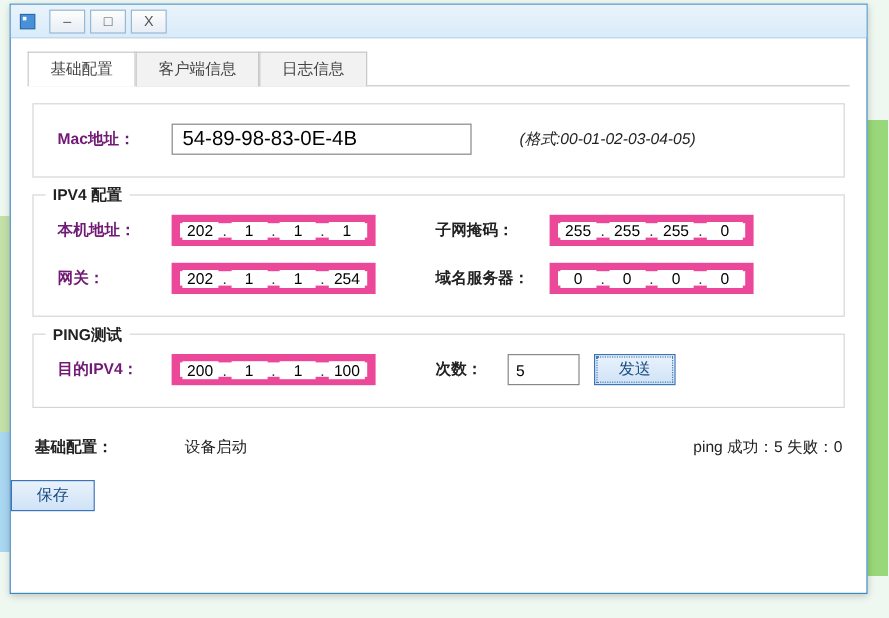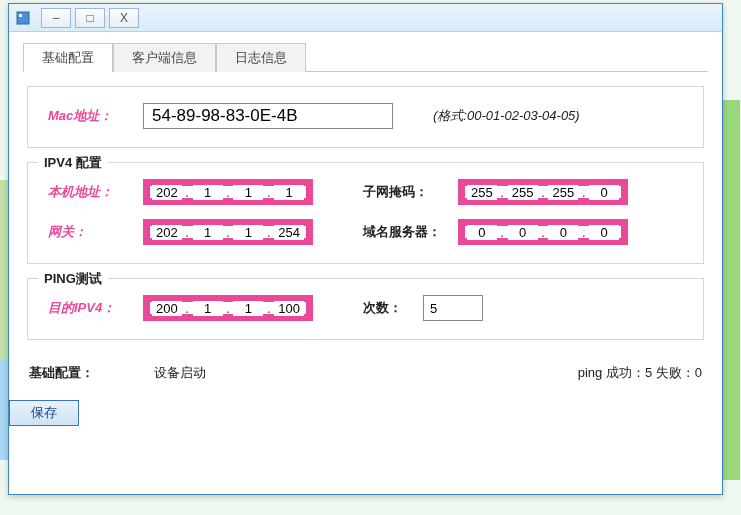--- a/index.html
+++ b/index.html
@@ -92,23 +92,22 @@
   color:#222;
 }
 .row {
   display: flex;
   align-items: center;
   margin-bottom: 14px;
 }
 .row:last-child { margin-bottom: 0; }
 .lbl {
   width: 95px;
-  color:#ec4899;
+  color:#701a75;
   font-weight: bold;
-  font-style: italic;
 }
 .lbl2 {
   width: 95px;
   color:#222;
   font-weight: bold;
   margin-left: 50px;
 }
 .input {
   height: 26px;
   border: 1px solid #888;
@@ -258,20 +257,21 @@
           <input class="ip-seg" value="200" style="">
             <span class="ip-dot">.</span>
           <input class="ip-seg" value="1" style="">
             <span class="ip-dot">.</span>
           <input class="ip-seg" value="1" style="">
             <span class="ip-dot">.</span>
           <input class="ip-seg" value="100" style="">
         </div>
         <span class="lbl2" style="width:60px">次数：</span>
         <input class="count-input" value="5" style="">
+        <button class="send-btn">发送</button>
       </div>
     </div>
 
   </div>
 
   <div class="status-row">
     <span class="s-label">基础配置：</span>
     <span class="s-val">设备启动</span>
     <span class="ping-res">ping 成功：5    失败：0</span>
   </div>

